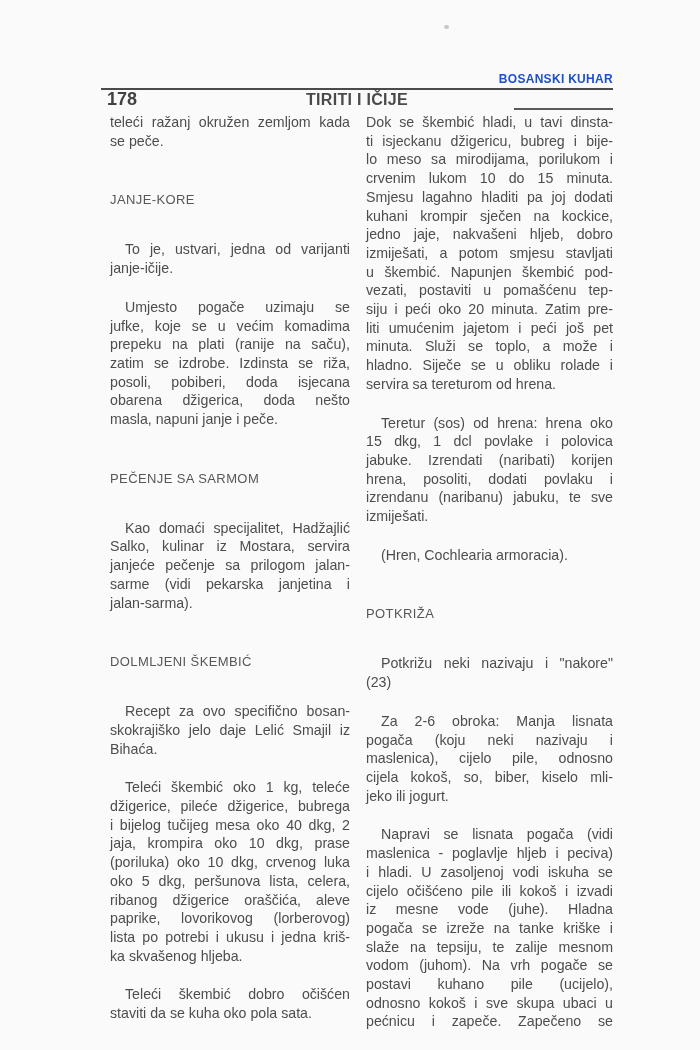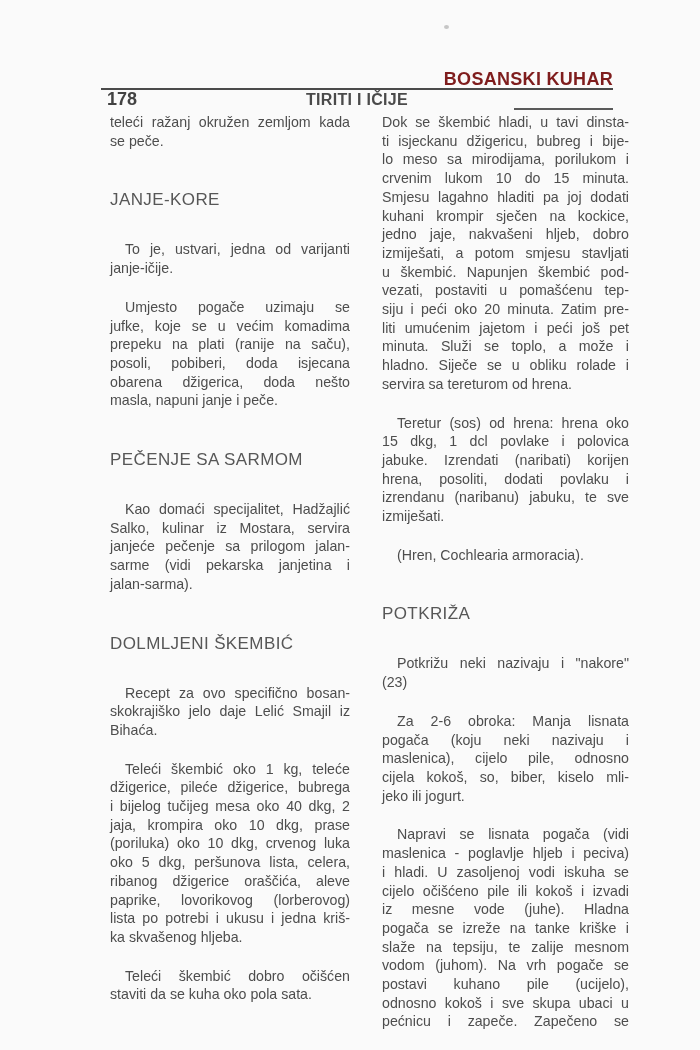--- a/index.html
+++ b/index.html
@@ -11,22 +11,22 @@
   }
   .page{
     position:relative;
     width:700px;height:1050px;
     background:#fafafa;
   }
   
   .book-title{
     position:absolute;left:101px;top:71px;width:512px;
     text-align:right;
-    font-size:18px;font-weight:700;letter-spacing:.3px;
-    color:#7f1d1d;line-height:16px;
+    font-size:12px;font-weight:700;letter-spacing:.3px;
+    color:#1d4ed8;line-height:16px;
   }
   .header-rule{
     position:absolute;left:101px;top:88px;width:512px;height:2px;
     background:#4a4a4a;
   }
   .page-number{
     position:absolute;left:107px;top:92px;
     font-size:18px;font-weight:700;color:#424242;line-height:15px;
   }
   .chapter-title{
@@ -39,21 +39,21 @@
     position:absolute;left:514px;top:108px;width:99px;height:1.5px;
     background:#5a5a5a;
   }
   .scan-dot{
     position:absolute;left:444px;top:25px;width:5px;height:4px;
     background:#c6c6c6;border-radius:50%;
   }
   
   .columns{
     position:absolute;left:110px;top:113px;
-    display:flex;gap:32px;
+    display:flex;gap:16px;
   }
   .col{display:block;}
   .col-left{width:240px;}
   .col-right{width:247px;}
   .paragraph{margin:0;}
   .line{
     font-size:14.2px;
     line-height:18.7px;
     color:#4d4d4d;
     text-align:justify;
@@ -61,21 +61,21 @@
     text-justify:inter-word;
     white-space:nowrap; 
   }
   .line.last{
     text-align-last:left;
     white-space:normal;
   }
   .line.indent{text-indent:15px;margin-top:20px;}
   .section-heading{
     margin:40px 0 30px 0;
-    font-size:17px;font-weight:400;
+    font-size:13px;font-weight:400;
     letter-spacing:.4px;
     color:#575757;line-height:20px;
   }
 </style>
 </head>
 <body>
 
 <div class="page">
   <div class="scan-dot"></div>
 
@@ -95,20 +95,21 @@
         </div>
         <h2 class="section-heading">JANJE-KORE</h2>
         <div class="paragraph">
           <div class="line indent">To je, ustvari, jedna od varijanti</div>
           <div class="line last">janje-ičije.</div>
         </div>
         <div class="paragraph">
           <div class="line indent">Umjesto pogače uzimaju se</div>
           <div class="line">jufke, koje se u većim komadima</div>
           <div class="line">prepeku na plati (ranije na saču),</div>
+          <div class="line">zatim se izdrobe. Izdinsta se riža,</div>
           <div class="line">posoli, pobiberi, doda isjecana</div>
           <div class="line">obarena džigerica, doda nešto</div>
           <div class="line last">masla, napuni janje i peče.</div>
         </div>
         <h2 class="section-heading">PEČENJE SA SARMOM</h2>
         <div class="paragraph">
           <div class="line indent">Kao domaći specijalitet, Hadžajlić</div>
           <div class="line">Salko, kulinar iz Mostara, servira</div>
           <div class="line">janjeće pečenje sa prilogom jalan-</div>
           <div class="line">sarme (vidi pekarska janjetina i</div>

